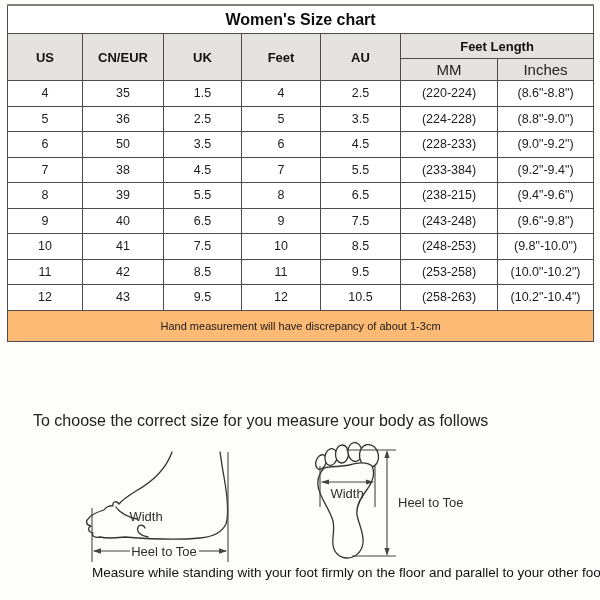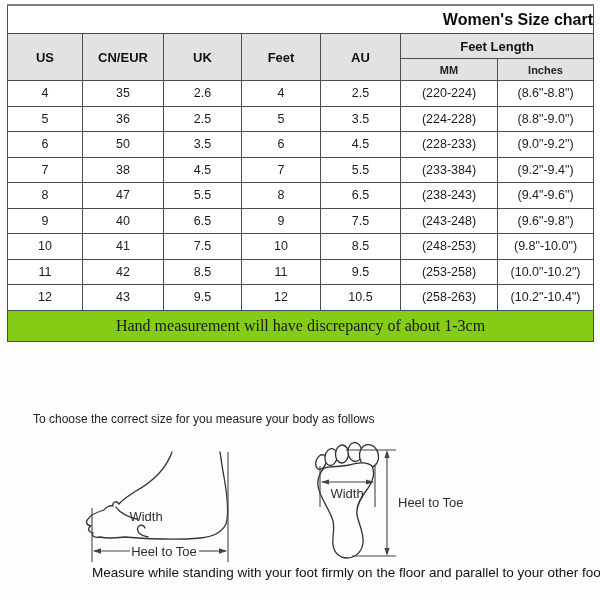--- a/index.html
+++ b/index.html
@@ -21,50 +21,50 @@
   }
   table.size-chart td,table.size-chart th{
     border:1px solid #4c4c4c;
     text-align:center;vertical-align:middle;
     padding:0;
     font-size:12.5px;font-weight:400;color:#1c1c1c;
     overflow:hidden;white-space:nowrap;
   }
   table.size-chart{border-top:2px solid #7d7d7d;}
   tr.title-row td{
-    height:27px;font-size:16px;font-weight:700;color:#0d0d0d;background:#fff;text-align:right;
+    height:27px;font-size:16px;font-weight:700;color:#0d0d0d;background:#fff;
   }
   tr.head-row th{
     background:#e3e2e0;font-size:13px;font-weight:700;color:#111;
   }
   tr.head-row{height:25px;}
   tr.subhead-row{height:22px;}
   tr.subhead-row th{
-    background:#e3e2e0;font-size:11px;font-weight:700;color:#222;
+    background:#e3e2e0;font-size:15px;font-weight:400;color:#222;
   }
   tbody.size-rows tr{height:25.5px;background:#fff;}
   tr.note-row td{
-    height:30px;background:#84cc16;
-    font-family:Liberation Serif, serif;
-    font-size:16px;letter-spacing:0;color:#1a1a1a;
+    height:30px;background:#fdba74;
+    font-family:Liberation Sans, sans-serif;
+    font-size:11px;letter-spacing:0;color:#1a1a1a;
   }
 
   
   .reference-note{
     position:absolute;left:33px;top:364px;
     font-family:"Liberation Mono","DejaVu Sans Mono",monospace;
     font-size:11.5px;font-weight:700;color:#1a1a1a;white-space:nowrap;
   }
   .how-to-measure{
     position:absolute;left:33px;top:388px;
     font-size:17px;font-weight:400;color:#2a2a2a;white-space:nowrap;
   }
   .measure-subtitle{
     position:absolute;left:33px;top:412px;
-    font-size:12px;font-weight:400;color:#222;white-space:nowrap;
+    font-size:16px;font-weight:400;color:#222;white-space:nowrap;
   }
   .measure-caption{
     position:absolute;left:92px;top:565px;
     font-size:13.5px;font-weight:400;color:#111;white-space:nowrap;
   }
 
   
   svg.diagrams{position:absolute;left:0;top:0;width:600px;height:600px;}
   svg .ln{fill:none;stroke:#333;stroke-width:1.3;stroke-linecap:round;stroke-linejoin:round;}
   svg .dim{fill:none;stroke:#444;stroke-width:1.1;}
@@ -101,21 +101,21 @@
       </tr>
       <tr class="subhead-row">
         <th>MM</th>
         <th>Inches</th>
       </tr>
     </thead>
     <tbody class="size-rows">
         <tr>
           <td>4</td>
           <td>35</td>
-          <td>2.6</td>
+          <td>1.5</td>
           <td>4</td>
           <td>2.5</td>
           <td>(220-224)</td>
           <td>(8.6"-8.8")</td>
         </tr>
         <tr>
           <td>5</td>
           <td>36</td>
           <td>2.5</td>
           <td>5</td>
@@ -136,25 +136,25 @@
           <td>7</td>
           <td>38</td>
           <td>4.5</td>
           <td>7</td>
           <td>5.5</td>
           <td>(233-384)</td>
           <td>(9.2"-9.4")</td>
         </tr>
         <tr>
           <td>8</td>
-          <td>47</td>
+          <td>39</td>
           <td>5.5</td>
           <td>8</td>
           <td>6.5</td>
-          <td>(238-243)</td>
+          <td>(238-215)</td>
           <td>(9.4"-9.6")</td>
         </tr>
         <tr>
           <td>9</td>
           <td>40</td>
           <td>6.5</td>
           <td>9</td>
           <td>7.5</td>
           <td>(243-248)</td>
           <td>(9.6"-9.8")</td>

